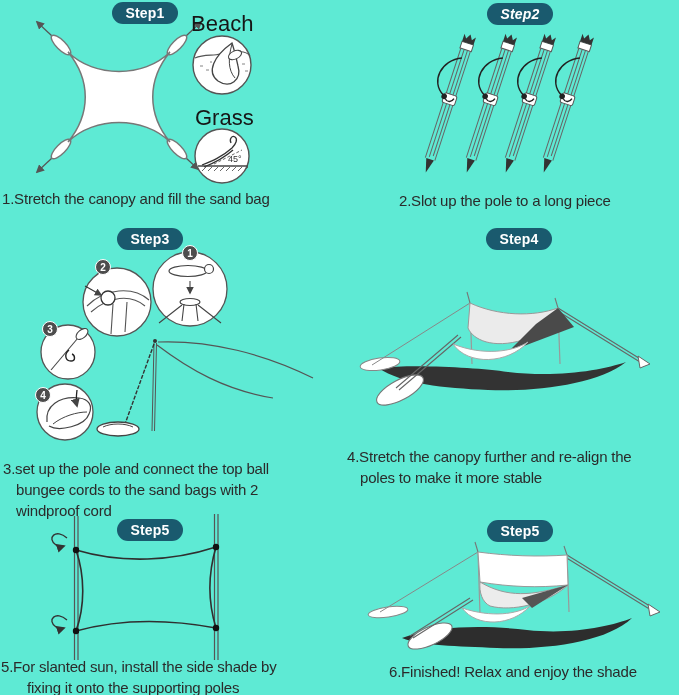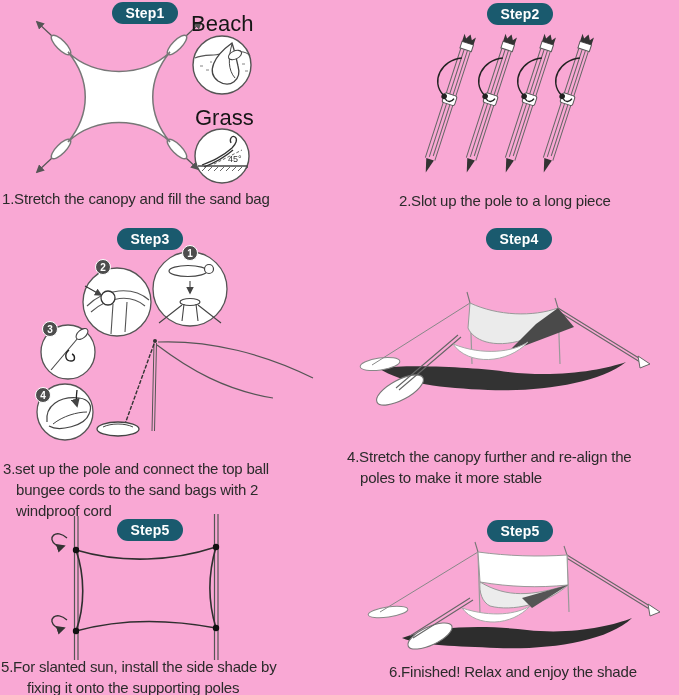--- a/index.html
+++ b/index.html
@@ -1,17 +1,17 @@
 <!DOCTYPE html>
 <html style="--badge-bg: #1a5a6e; --badge-text: #ffffff; --caption: #2b2b2b; --ink: #4a4a4a; --canopy-fill: #ececec; --shadow-fill: #2f2f2f;"><head>
 <meta charset="utf-8">
 <style>
   html,body{margin:0;padding:0;background:#ffffff;}
   #stage{
-    position:relative;width:679px;height:695px;background:#f9a8d4;overflow:hidden;
+    position:relative;width:679px;height:695px;background:#5eead4;overflow:hidden;
     font-family:"Liberation Sans", sans-serif;color:var(--caption,#2b2b2b);
   }
   .badge{
     position:absolute;width:66px;height:22px;border-radius:12px;
     background:var(--badge-bg,#1a5a6e);color:var(--badge-text,#fff);
     font-size:14px;font-weight:bold;display:flex;align-items:center;justify-content:center;
     letter-spacing:.2px;
   }
   .cap{position:absolute;font-size:15px;line-height:21px;letter-spacing:-0.2px;color:var(--caption,#2b2b2b);}
   .cap .ind13{padding-left:13px;}
@@ -64,21 +64,21 @@
     <path d="M12,44 l4,-4 M18,44 l4,-4 M24,44 l4,-4 M30,44 l4,-4 M36,44 l4,-4 M42,44 l4,-4 M48,44 l4,-4 M54,44 l4,-4" stroke="#555" stroke-width="0.9"></path>
     <path d="M12,38 C22,34 32,30 42,21 C46,17 48,12 45,10 C42,8 39,12 41,16 M14,40 C24,36 34,31 43,23" stroke="#333" stroke-width="1.3" fill="none"></path>
     <path d="M24,37 L52,23" stroke="#555" stroke-width="0.9" stroke-dasharray="3,2"></path>
     <text class="angle" x="38" y="35">45°</text>
   </svg>
 
   <div class="cap" style="left:2px;top:188px;">
     <div>1.Stretch the canopy and fill the sand bag</div>
   </div>
 
-  <div class="badge" style="left:487px;top:3px;">Step2</div>
+  <div class="badge" style="left:487px;top:3px;font-style:italic;">Step2</div>
 
   <svg class="art" style="left:395px;top:26px;" width="240" height="152" viewBox="0 0 240 152">
     <defs>
       <g id="pole-shape">
         <path d="M-5,-62 L-5,58 M5,-62 L5,58 M-1.5,-60 L-1.5,56 M2,-58 L2,54" stroke="#666" stroke-width="1" fill="none"></path>
         <path d="M-6,-64 L6,-64 L6,-57 L-6,-57 Z" fill="#fff" stroke="#555" stroke-width="1"></path>
         <path d="M-6,-72 l3,4 l3,-5 l3,5 l3,-4 l0,8 l-12,0 Z" fill="#333"></path>
         <rect x="-6.5" y="-10" width="13" height="10" rx="2" fill="#fff" stroke="#555" stroke-width="1"></rect>
         <path d="M-4,58 L0,72 L4,58 Z" fill="#333"></path>
         <path d="M-1,-48 C-20,-40 -24,-16 -7,-7" stroke="#222" stroke-width="1.4" fill="none"></path>

